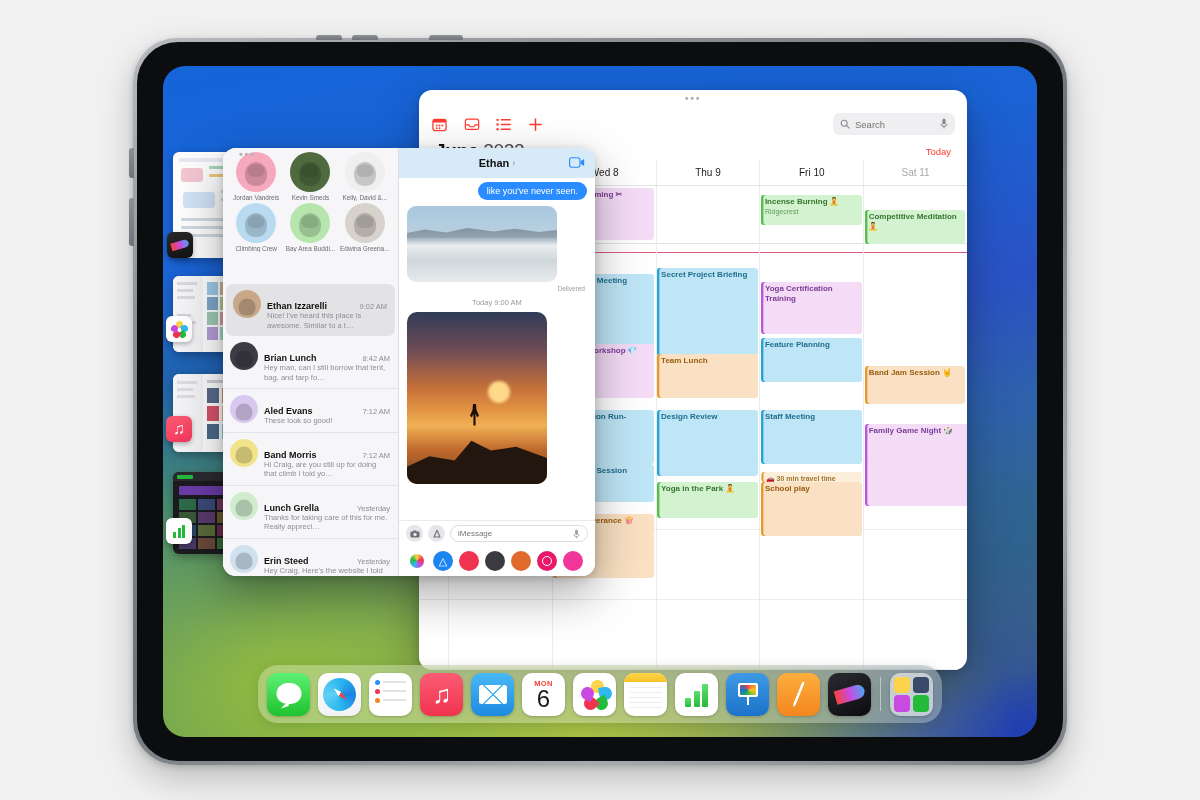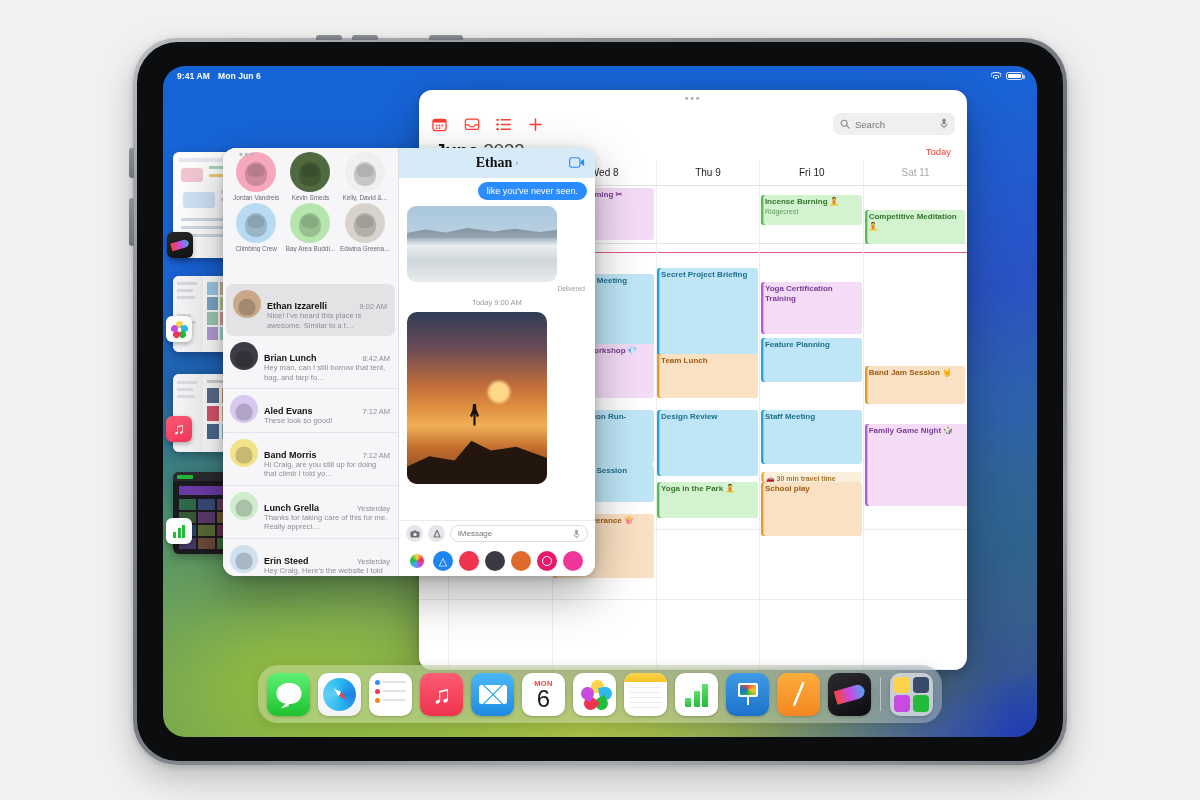--- a/index.html
+++ b/index.html
@@ -137,21 +137,21 @@
   .cv.sel{ background:#e3e3e6; border-radius:7px; margin:0 3px; border-bottom:none; }
   .cv .av{ width:28px; height:28px; border-radius:50%; flex:none; overflow:hidden; position:relative; }
   .cv .bd{ min-width:0; flex:1; }
   .cv .r1{ display:flex; align-items:baseline;margin-top:11px; }
   .cv .nm{ font-size:9px; font-weight:700; color:#111; }
   .cv .tm{ margin-left:auto; font-size:7.5px; color:#8e8e93; white-space:nowrap; }
   .cv .pv{ font-size:7.6px; line-height:9.5px; color:#8e8e93; overflow:hidden; max-height:19px; }
 
   .msg-right{ flex:1; position:relative; background:#fff; }
   .mr-head{ height:30px; background:#d7eaf8; display:flex; align-items:center; justify-content:center; gap:3px; position:relative; }
-  .mr-name{ font-size:14px; font-weight:700; color:#111;font-family:Liberation Serif, serif; }
+  .mr-name{ font-size:11px; font-weight:700; color:#111; }
   .mr-chev{ color:#8a8a8e; font-size:9px; }
   .mr-video{ position:absolute; right:10px; color:#2b8cff; cursor:pointer; }
   .bubble{ position:absolute; right:8px; top:34px; background:#2b8cff; color:#fff; font-size:9px; border-radius:11px; padding:4px 9px; max-width:150px; }
   .photo1{ position:absolute; left:8px; top:58px; width:150px; height:76px; border-radius:9px; overflow:hidden;
     background:linear-gradient(180deg,#a9c7dd 0%,#b7cfe0 34%,#93a8b6 40%,#e9edf0 52%,#cfd6da 72%,#e7ebee 100%); }
   .photo1 .mtn{ position:absolute; left:0; right:0; top:26%; height:16%; background:linear-gradient(180deg,#7e8e9c,#95a5b1); clip-path:polygon(0 60%,12% 30%,26% 55%,40% 18%,58% 48%,72% 24%,88% 52%,100% 34%,100% 100%,0 100%); }
   .deliv{ position:absolute; right:10px; top:137px; font-size:6.5px; color:#9b9ba0; }
   .tstamp{ position:absolute; left:0; width:100%; text-align:center; top:150px; font-size:7.5px; color:#9b9ba0; }
   .photo2{ position:absolute; left:8px; top:164px; width:140px; height:172px; border-radius:10px; overflow:hidden;
     background:linear-gradient(180deg,#2f3c57 0%,#6e4b55 22%,#c5703a 44%,#e09141 56%,#f0b055 66%,#c06a2c 80%,#7a4722 100%); }
@@ -220,36 +220,20 @@
   <div class="tablet-outer"></div>
   <div class="tablet-btn btn-vol1"></div>
   <div class="tablet-btn btn-vol2"></div>
   <div class="tablet-btn btn-pwr"></div>
   <div class="tablet-btn btn-side"></div>
   <div class="tablet-btn btn-side2"></div>
   <div class="tablet-bezel"></div>
 
   <div class="screen">
 
-    <div class="statusbar">
-      <div class="sb-left">
-        <span>9:41 AM</span>
-        <span>Mon Jun 6</span>
-      </div>
-      <div class="sb-right">
-        <span class="wifi-ic">
-            <i></i>
-            <i></i>
-            <i></i>
-          </span>
-        <span class="batt">
-            <i></i>
-          </span>
-      </div>
-    </div>
 
     <div class="recents">
       <div class="rec rec1">
         <div class="sk" style="left:6px;top:6px;width:76px;height:4px;background:#e6eaf0"></div>
         <div class="sk" style="left:8px;top:16px;width:22px;height:14px;background:#f3c6d2;border-radius:3px"></div>
         <div class="sk" style="left:36px;top:14px;width:40px;height:3px;background:#a8d5b8"></div>
         <div class="sk" style="left:36px;top:22px;width:30px;height:3px;background:#f0c97a"></div>
         <div class="sk" style="left:10px;top:40px;width:32px;height:16px;background:#cfe3f5;border-radius:3px"></div>
         <div class="sk" style="left:48px;top:38px;width:30px;height:3px"></div>
         <div class="sk" style="left:48px;top:46px;width:26px;height:3px"></div>

